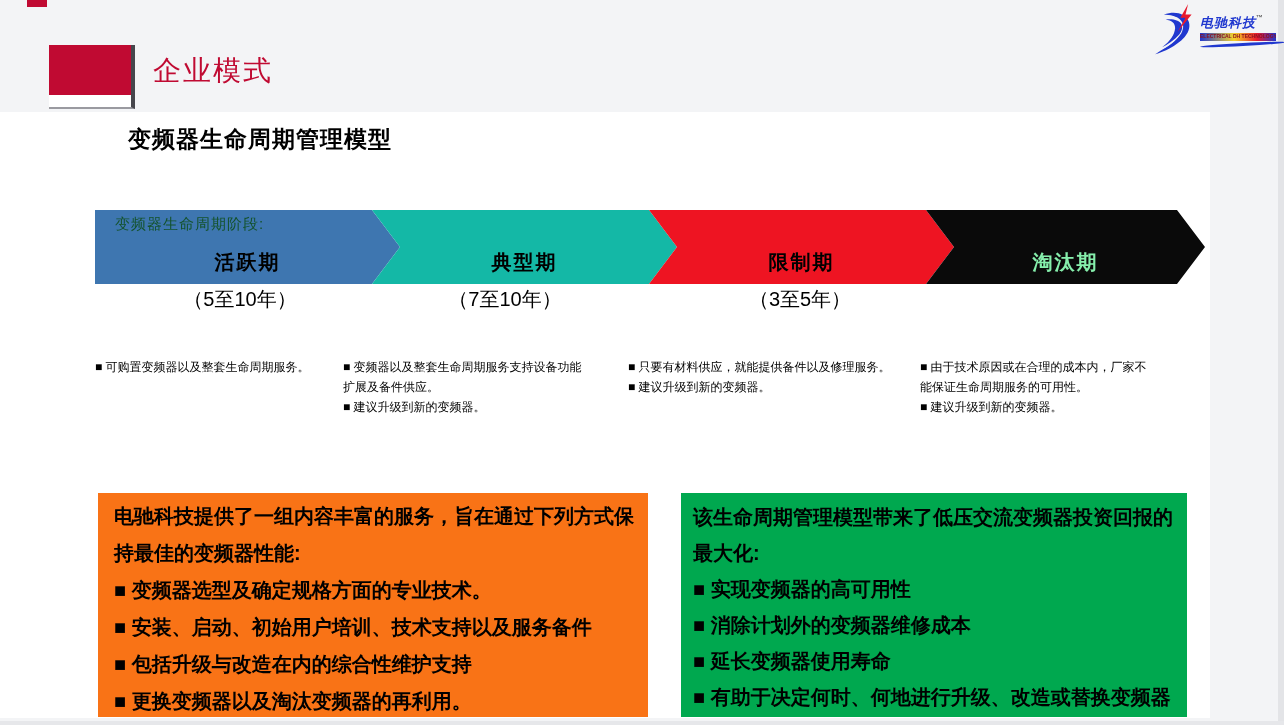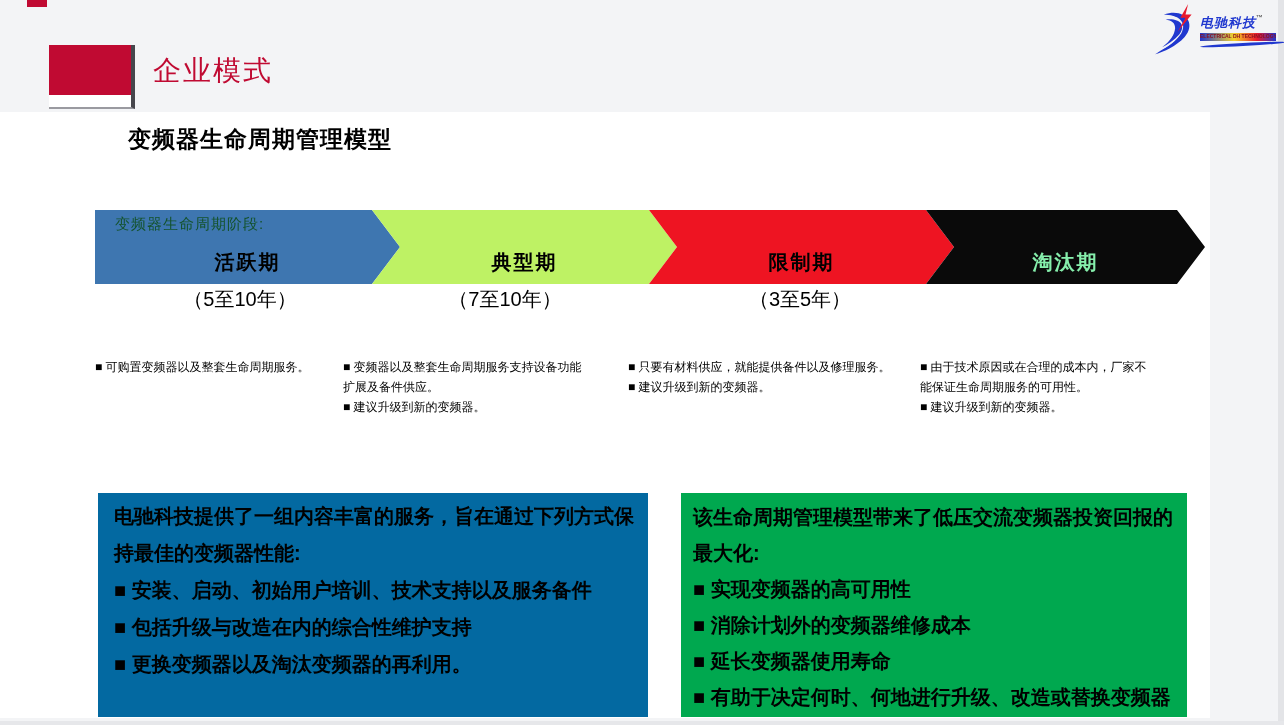--- a/index.html
+++ b/index.html
@@ -81,21 +81,21 @@
       <div class="swoosh"></div>
     </div>
   </div>
 
   <div class="slide-heading">变频器生命周期管理模型</div>
 
   <div class="timeline">
     <div class="phase first" style="left: 0px; width: 305px; background-color: rgb(62, 118, 176);">
       <span class="phase-name">活跃期</span>
     </div>
-    <div class="phase" style="left: 277px; width: 305px; background-color: #bef264;">
+    <div class="phase" style="left: 277px; width: 305px; background-color: #14b8a6;">
       <span class="phase-name">典型期</span>
     </div>
     <div class="phase" style="left: 554px; width: 305px; background-color: rgb(238, 20, 34);">
       <span class="phase-name">限制期</span>
     </div>
     <div class="phase light-text" style="left: 831px; width: 279px; background-color: rgb(10, 10, 10);">
       <span class="phase-name">淘汰期</span>
     </div>
     <div class="timeline-caption">变频器生命周期阶段:</div>
   </div>
@@ -113,22 +113,23 @@
   </div>
   <div class="note-col" style="left:628px;width:300px;">
     <div class="bullet">■ 只要有材料供应，就能提供备件以及修理服务。</div>
     <div class="bullet">■ 建议升级到新的变频器。</div>
   </div>
   <div class="note-col" style="left:920px;width:235px;">
     <div class="bullet">■ 由于技术原因或在合理的成本内，厂家不能保证生命周期服务的可用性。</div>
     <div class="bullet">■ 建议升级到新的变频器。</div>
   </div>
 
-  <div class="info-box services-box" style="background-color: #0369a1;">
+  <div class="info-box services-box" style="background-color: #f97316;">
     <div>电驰科技提供了一组内容丰富的服务，旨在通过下列方式保持最佳的变频器性能:</div>
+    <div>■ 变频器选型及确定规格方面的专业技术。</div>
     <div>■ 安装、启动、初始用户培训、技术支持以及服务备件</div>
     <div>■ 包括升级与改造在内的综合性维护支持</div>
     <div>■ 更换变频器以及淘汰变频器的再利用。</div>
   </div>
 
   <div class="info-box benefits-box" style="background-color: rgb(0, 168, 79);">
     <div>该生命周期管理模型带来了低压交流变频器投资回报的最大化:</div>
     <div>■ 实现变频器的高可用性</div>
     <div>■ 消除计划外的变频器维修成本</div>
     <div>■ 延长变频器使用寿命</div>

